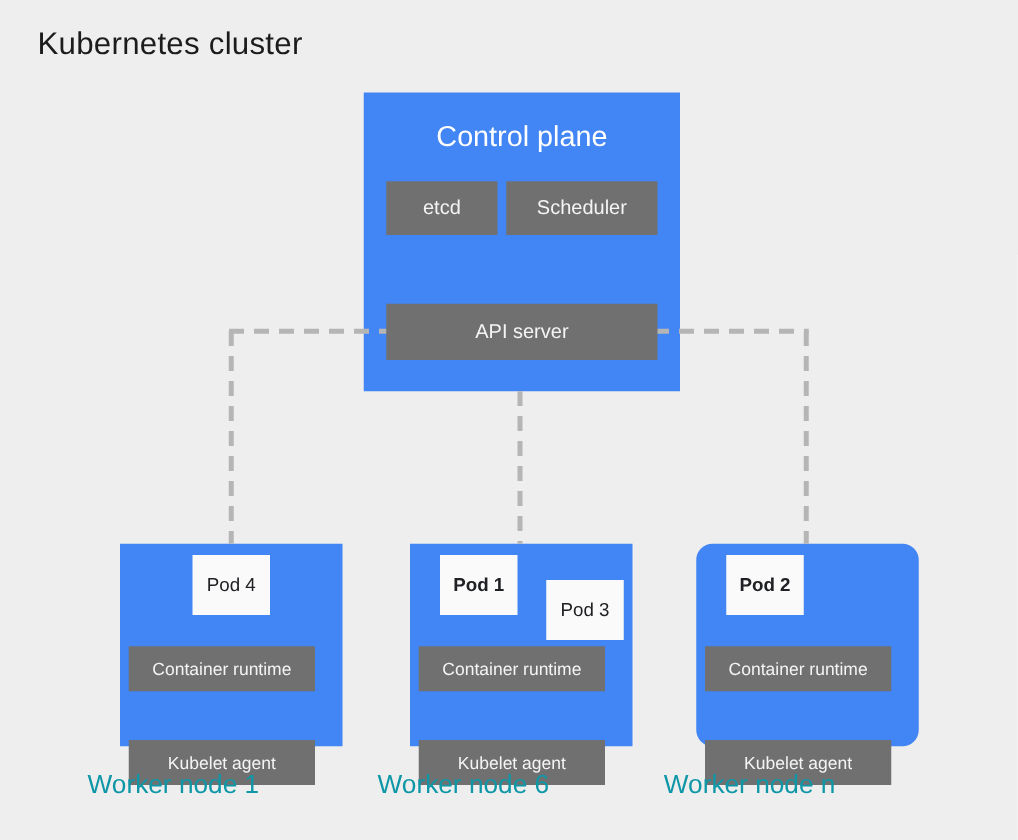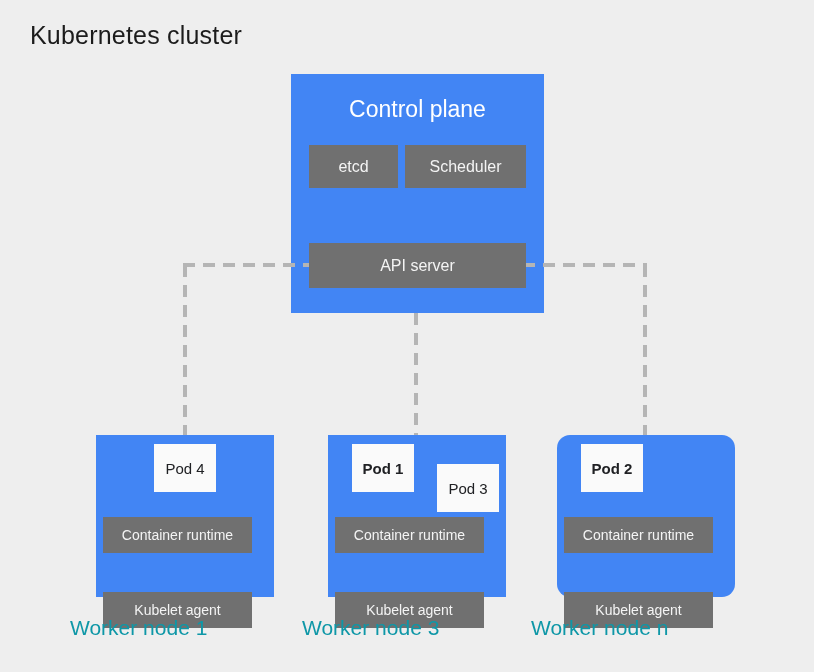--- a/index.html
+++ b/index.html
@@ -159,16 +159,16 @@
     <div class="layer kubelet">Kubelet agent</div>
   </div>
 
   <div class="worker" id="worker-n">
     <div class="pod left">Pod 2</div>
     <div class="layer runtime">Container runtime</div>
     <div class="layer kubelet">Kubelet agent</div>
   </div>
 
   <div class="worker-label" id="label-1">Worker node 1</div>
-  <div class="worker-label" id="label-2">Worker node 3</div>
+  <div class="worker-label" id="label-2">Worker node 6</div>
   <div class="worker-label" id="label-n">Worker node n</div>
 
 </div>
 
 </body></html>

